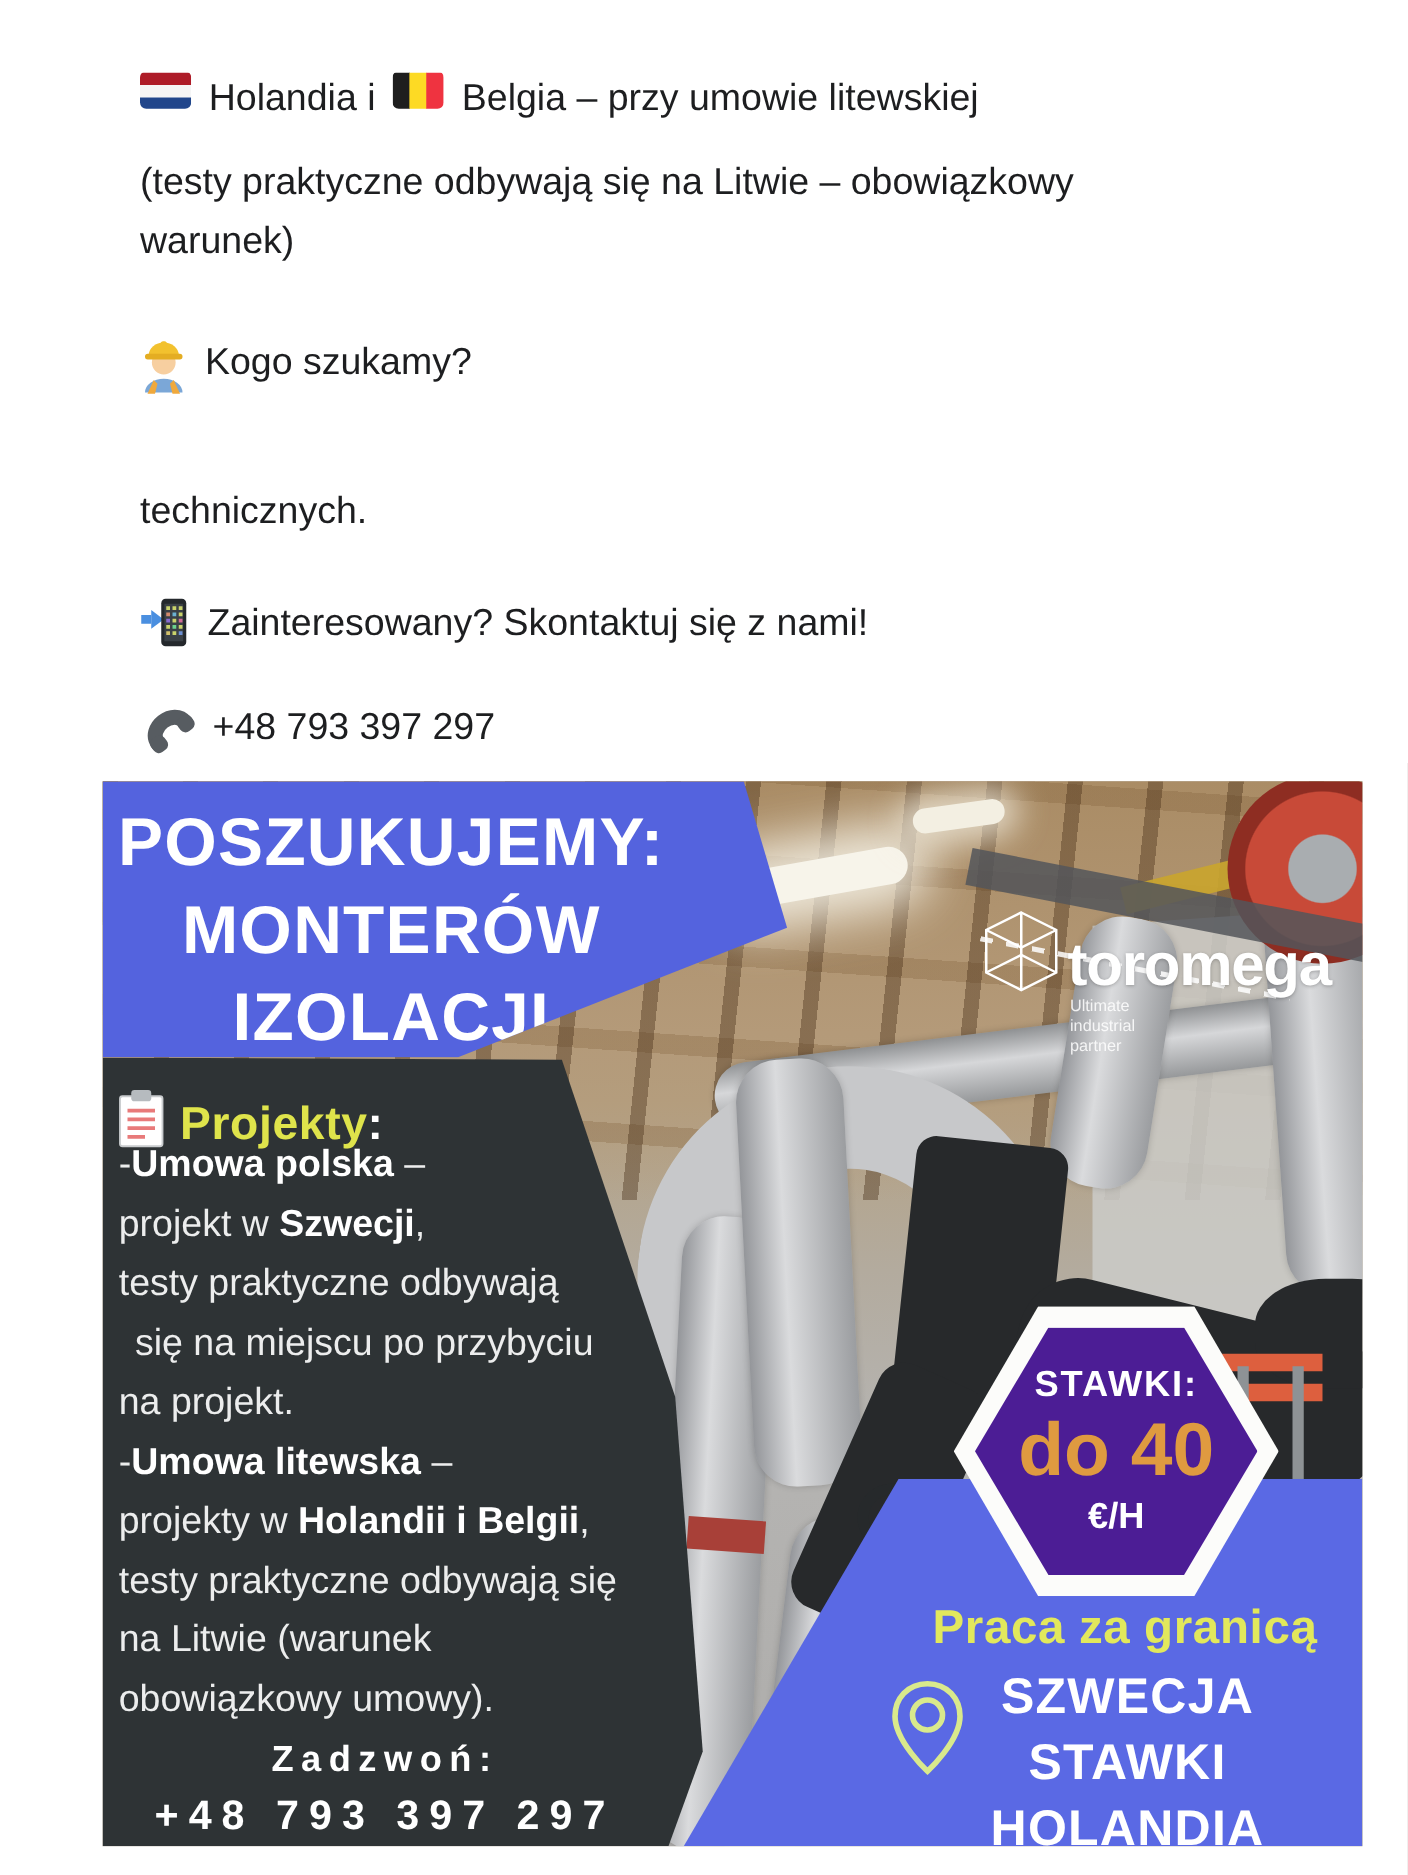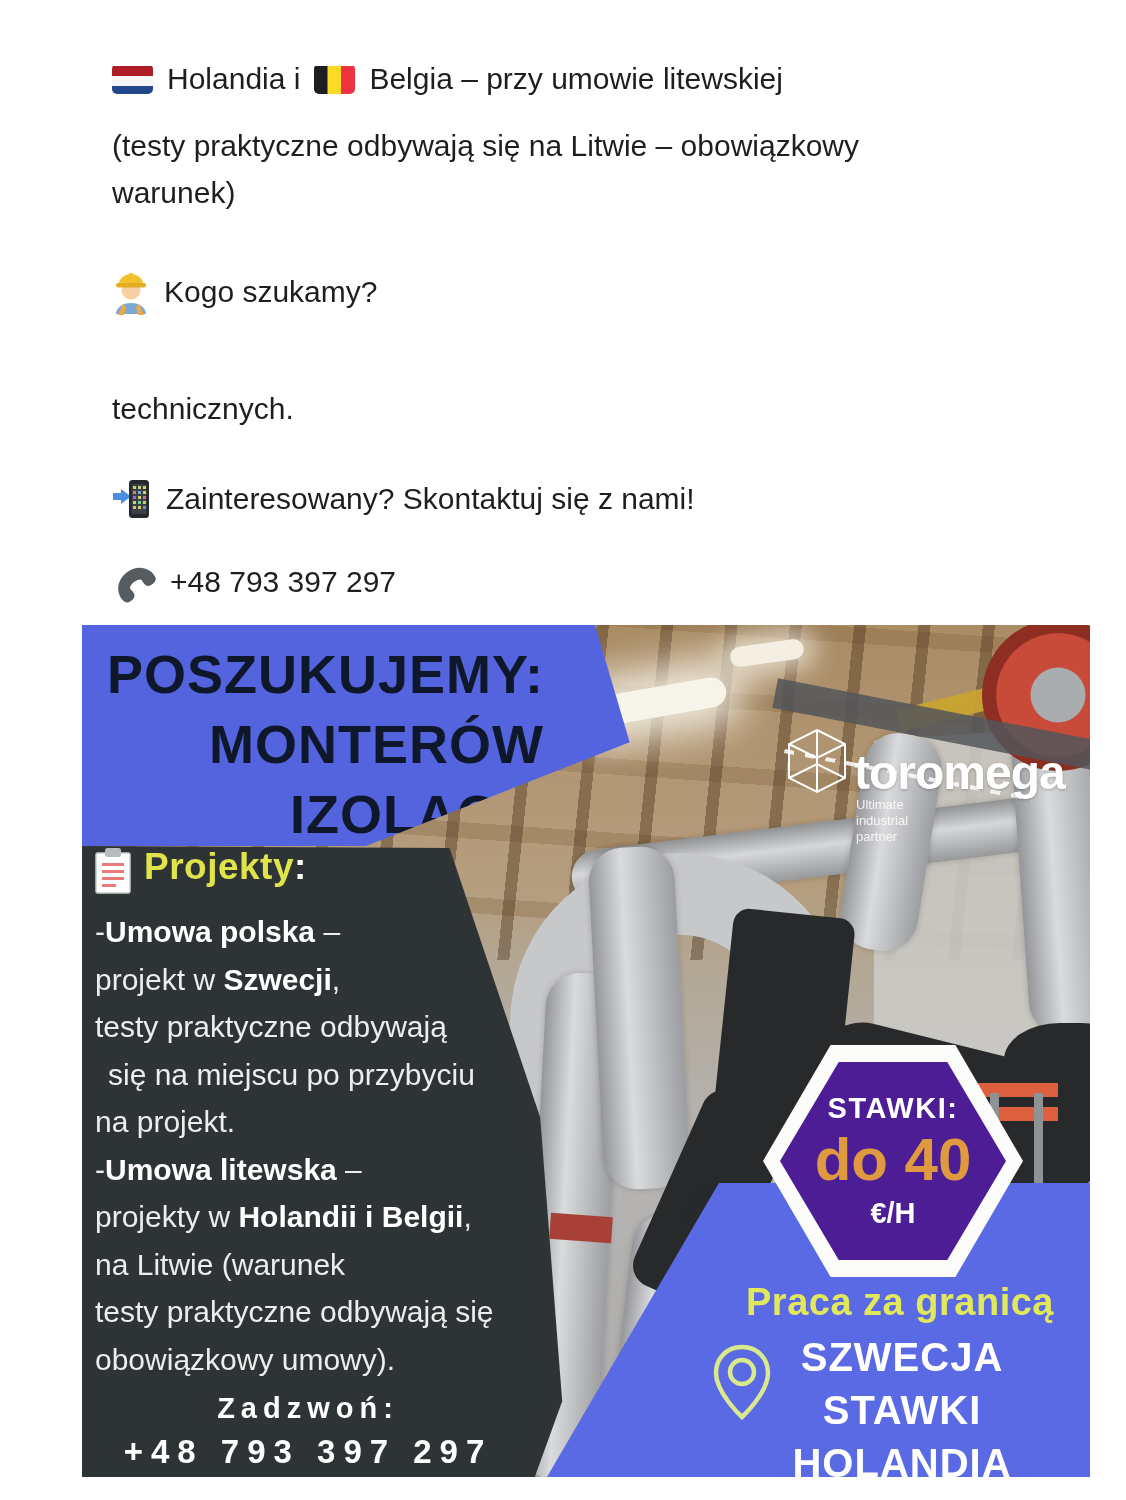--- a/index.html
+++ b/index.html
@@ -1,21 +1,21 @@
 <!DOCTYPE html>
 <html><head>
 <meta charset="utf-8">
 <style>
   html,body{margin:0;padding:0;background:#ffffff;}
   .screen{
     position:relative;width:1126px;height:1500px;overflow:hidden;background:#ffffff;
     font-family:"Liberation Sans", sans-serif;color:#1d1e20;
   }
   
-  .m-row{position:absolute;left:112px;display:flex;align-items:center;gap:14px;font-size:30px;line-height:44px;color:#1d1e20;white-space:nowrap;}
+  .m-row{position:absolute;left:112px;display:flex;align-items:flex-start;gap:14px;font-size:30px;line-height:44px;color:#1d1e20;white-space:nowrap;}
   .m-para{position:absolute;left:112px;margin:0;font-size:30px;line-height:47px;color:#1d1e20;}
   .flag{display:inline-block;width:41px;height:30px;border-radius:5px;overflow:hidden;flex:0 0 auto;}
   .icon-box{display:inline-flex;align-items:center;justify-content:center;flex:0 0 auto;}
   
   .poster{position:absolute;left:82px;top:625px;width:1008px;height:852px;overflow:hidden;background:#b2aba0;}
   .photo{position:absolute;inset:0;z-index:1;overflow:hidden;
     background:linear-gradient(180deg,#b09878 0%,#b4a183 30%,#b3ab9e 46%,#b5b4b2 62%,#adacaa 100%);}
   .ph{position:absolute;}
   .ceiling{left:0;top:0;width:100%;height:335px;
     background:
@@ -46,25 +46,25 @@
   .clamp1{left:894px;top:458px;width:82px;height:14px;background:#dd5f3e;}
   .clamp2{left:894px;top:482px;width:82px;height:14px;background:#dd5f3e;}
   .rod1{left:908px;top:468px;width:9px;height:112px;background:#8e9295;}
   .rod2{left:952px;top:468px;width:9px;height:112px;background:#8e9295;}
   .valve{left:604px;top:562px;width:54px;height:54px;border:9px solid #26292b;border-radius:50%;box-sizing:border-box;}
   .redband{left:468px;top:590px;width:62px;height:26px;background:#a84038;transform:rotate(4deg);}
   .tape-mid{left:546px;top:750px;width:58px;height:18px;background:#d9c041;transform:rotate(5deg);}
   
   .banner{position:absolute;left:0;top:0;width:560px;height:221px;z-index:5;background:#5463DE;
     clip-path:polygon(0 0, 91.6% 0, 97.8% 53%, 50.7% 100%, 0 100%);}
-  .banner-inner{position:absolute;left:0;top:14px;width:462px;text-align:right;color:#0f172a;font-weight:bold;font-size:54px;line-height:70px;letter-spacing:1px;}
+  .banner-inner{position:absolute;left:0;top:14px;width:462px;text-align:center;color:#ffffff;font-weight:bold;font-size:54px;line-height:70px;letter-spacing:1px;}
   
   .panel{position:absolute;left:0;top:221px;width:490px;height:631px;z-index:4;background:#2E3335;color:#f3f3f2;
     clip-path:polygon(0 0, 75% 0.3%, 93.5% 43%, 98% 88%, 92.4% 100%, 0 100%);}
-  .panel-head{position:absolute;left:10px;top:0;display:flex;align-items:flex-start;gap:10px;}
+  .panel-head{position:absolute;left:10px;top:24px;display:flex;align-items:flex-end;gap:10px;}
   .panel-head-text{font-size:37px;font-weight:bold;color:#DFE44B;letter-spacing:.5px;}
   .panel-head-text .colon{color:#ffffff;font-weight:bold;}
   .panel-lines{position:absolute;left:13px;top:62px;font-size:30px;line-height:47.5px;color:#eceded;white-space:nowrap;}
   .panel-lines b{font-weight:bold;color:#ffffff;}
   .ind{padding-left:13px;}
   .call{position:absolute;left:0;top:546px;width:452px;text-align:center;color:#ffffff;}
   .call-label{font-size:29px;font-weight:bold;letter-spacing:6px;}
   .call-phone{font-size:33px;font-weight:bold;letter-spacing:8px;margin-top:8px;}
   
   .bluezone{position:absolute;left:455px;top:558px;width:553px;height:294px;z-index:4;background:#5A69E4;
@@ -230,22 +230,22 @@
         <span class="panel-head-text"><span>Projekty</span><span class="colon">:</span></span>
       </div>
       <div class="panel-lines">
         <div><span>-</span><b>Umowa polska</b><span> –</span></div>
         <div><span>projekt w </span><b>Szwecji</b><span>,</span></div>
         <div><span>testy praktyczne odbywają</span></div>
         <div class="ind"><span>się na miejscu po przybyciu</span></div>
         <div><span>na projekt.</span></div>
         <div><span>-</span><b>Umowa litewska</b><span> –</span></div>
         <div><span>projekty w </span><b>Holandii i Belgii</b><span>,</span></div>
+        <div><span>testy praktyczne odbywają się</span></div>
         <div><span>na Litwie (warunek</span></div>
-        <div><span>testy praktyczne odbywają się</span></div>
         <div><span>obowiązkowy umowy).</span></div>
       </div>
       <div class="call">
         <div class="call-label">Zadzwoń:</div>
         <div class="call-phone">+48 793 397 297</div>
       </div>
     </div>
 
     <div class="bluezone">
       <div class="loc-head">Praca za granicą</div>

